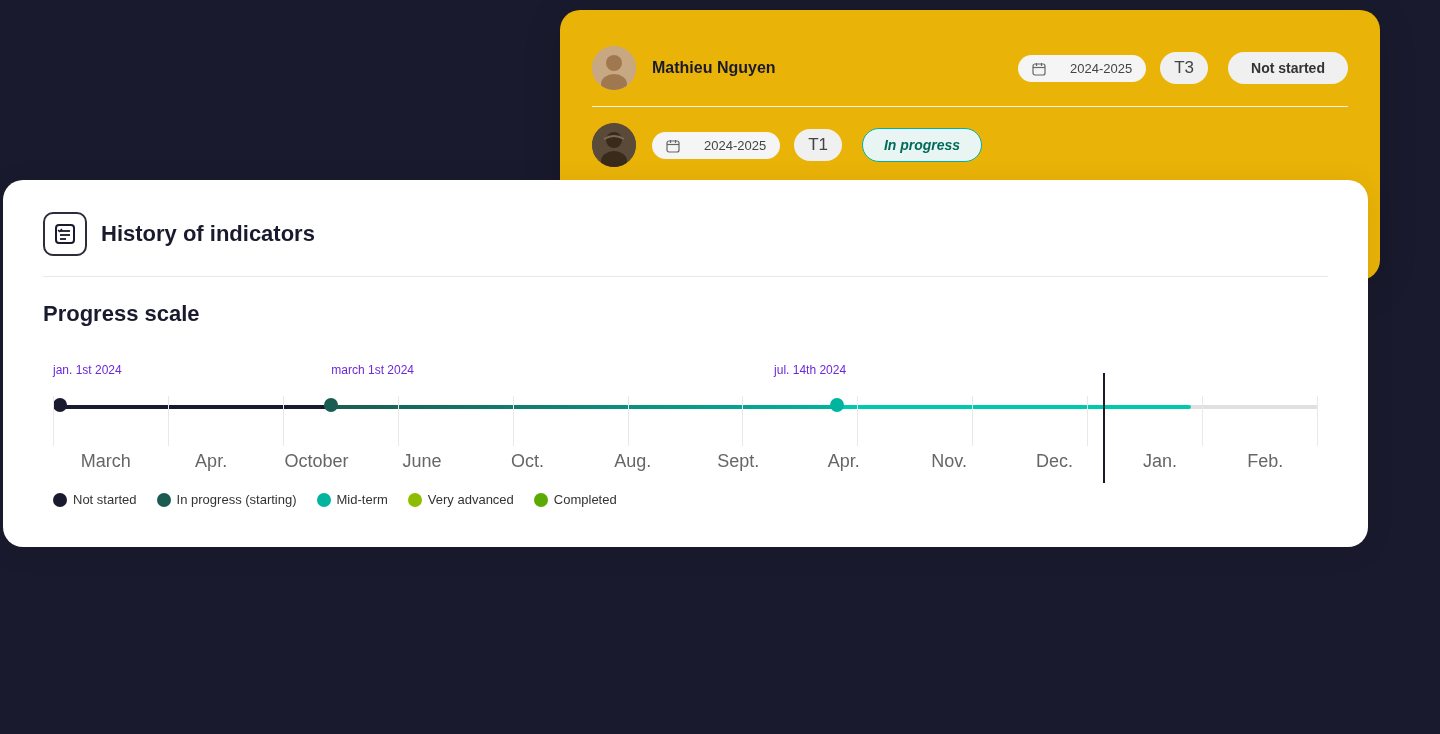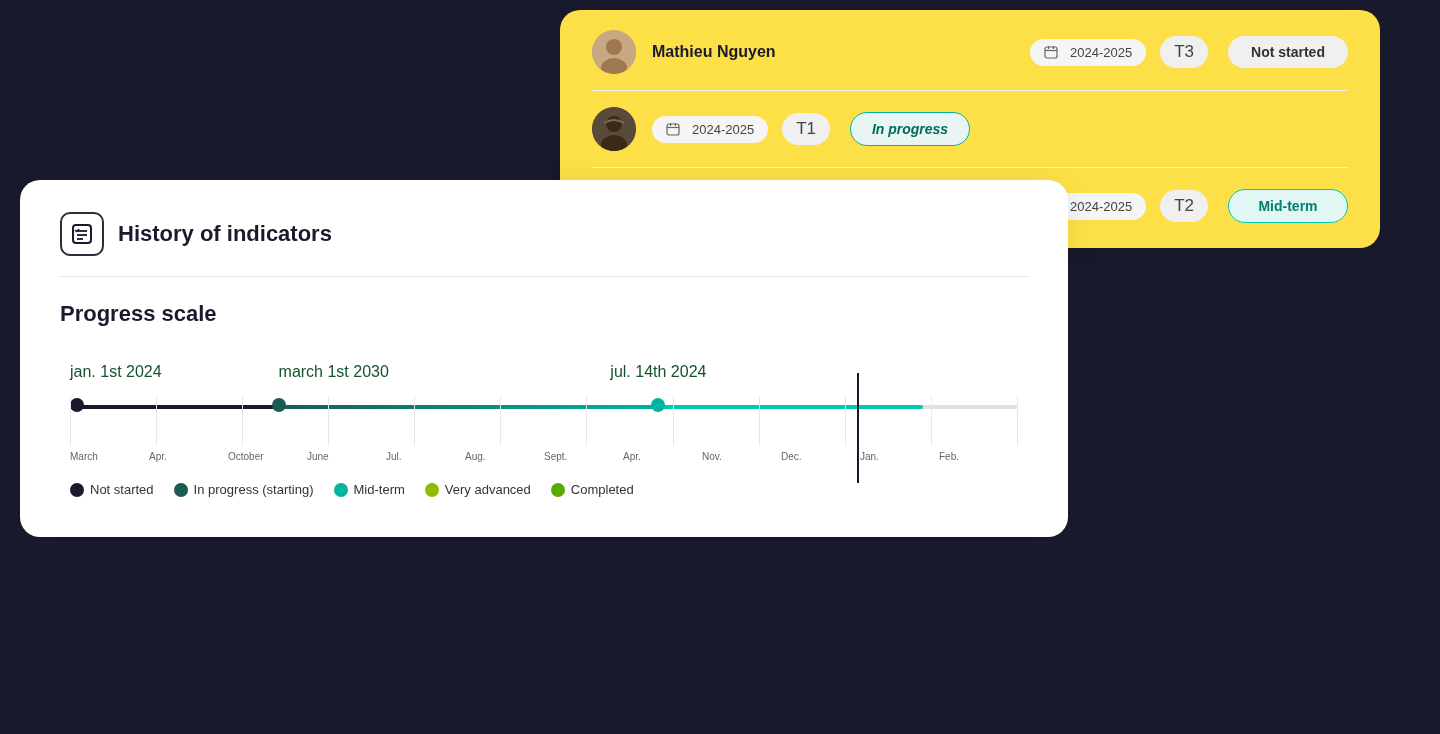--- a/index.html
+++ b/index.html
@@ -7,23 +7,23 @@
       background: #1a1a2e;
       font-family: -apple-system, BlinkMacSystemFont, 'Segoe UI', sans-serif;
       width: 1440px;
       height: 734px;
       overflow: hidden;
       position: relative;
     }
 
     .main-card {
       position: absolute;
-      left: 20px;
+      left: 3px;
       top: 180px;
-      width: 1048px;
+      width: 1365px;
       background: #ffffff;
       border-radius: 20px;
       padding: 32px 40px 40px;
       box-shadow: 0 4px 30px rgba(0,0,0,0.08);
     }
 
     .header {
       display: flex;
       align-items: center;
       gap: 14px;
@@ -67,22 +67,22 @@
 
     .timeline-dates {
       display: flex;
       position: relative;
       height: 36px;
       margin-bottom: 4px;
     }
 
     .date-label {
       position: absolute;
-      font-size: 16px;
-      color: #14532d;
+      font-size: 12px;
+      color: #6d28d9;
       white-space: nowrap;
       text-align: center;
     }
 
     .timeline-track {
       position: relative;
       height: 8px;
       margin-bottom: 40px;
     }
 
@@ -170,22 +170,23 @@
       justify-content: space-between;
     }
 
     .month-grid-line {
       width: 1px;
       height: 50px;
       background: #e8e8e8;
     }
 
     .month-label {
-      font-size: 10px;
+      font-size: 18px;
       color: #666;
+      text-align: center;
       flex: 1;
     }
 
     .legend {
       display: flex;
       align-items: center;
       gap: 20px;
       margin-top: 20px;
       flex-wrap: wrap;
     }
@@ -204,23 +205,23 @@
       border-radius: 50%;
       flex-shrink: 0;
     }
 
     
     .floating-card {
       position: absolute;
       top: 10px;
       left: 560px;
       width: 820px;
-      background: #fde047;
+      background: #eab308;
       border-radius: 20px;
-      padding: 4px 32px;
+      padding: 20px 32px;
       box-shadow: 0 8px 40px rgba(0,0,0,0.12);
     }
 
     .person-row {
       display: flex;
       align-items: center;
       padding: 16px 0;
       border-bottom: 1px solid #f0f0f0;
     }
 
@@ -243,22 +244,22 @@
 
     .person-name {
       font-size: 16px;
       font-weight: 600;
       color: #1a1a2e;
       flex: 1;
     }
 
     .date-badge {
       display: flex;
-      align-items: center;
-      gap: 12px;
+      align-items: flex-end;
+      gap: 24px;
       background: #f5f5f5;
       border-radius: 20px;
       padding: 6px 14px;
       font-size: 13px;
       color: #444;
       margin-right: 14px;
     }
 
     .trimester-badge {
       background: #f0f0f0;
@@ -395,21 +396,21 @@
     <span class="header-title">History of indicators</span>
   </div>
 
   <div class="progress-section">
     <div class="progress-label">Progress scale</div>
 
     <div class="timeline-container">
 
       <div class="timeline-dates">
         <span class="date-label" style="left: 0%">jan. 1st 2024</span>
-        <span class="date-label" style="left: 22%">march 1st 2030</span>
+        <span class="date-label" style="left: 22%">march 1st 2024</span>
         <span class="date-label" style="left: 57%">jul. 14th 2024</span>
       </div>
 
       <div class="timeline-track">
 
         <div class="track-bg"></div>
 
         <div class="track-fill track-fill-dark"></div>
 
         <div class="track-fill track-fill-teal-mid"></div>
@@ -436,21 +437,21 @@
           <div class="month-grid-line"></div>
           <div class="month-grid-line"></div>
           <div class="month-grid-line"></div>
           <div class="month-grid-line"></div>
         </div>
         <div class="month-grid">
           <span class="month-label">March</span>
           <span class="month-label">Apr.</span>
           <span class="month-label">October</span>
           <span class="month-label">June</span>
-          <span class="month-label">Jul.</span>
+          <span class="month-label">Oct.</span>
           <span class="month-label">Aug.</span>
           <span class="month-label">Sept.</span>
           <span class="month-label">Apr.</span>
           <span class="month-label">Nov.</span>
           <span class="month-label">Dec.</span>
           <span class="month-label">Jan.</span>
           <span class="month-label">Feb.</span>
         </div>
       </div>
 

